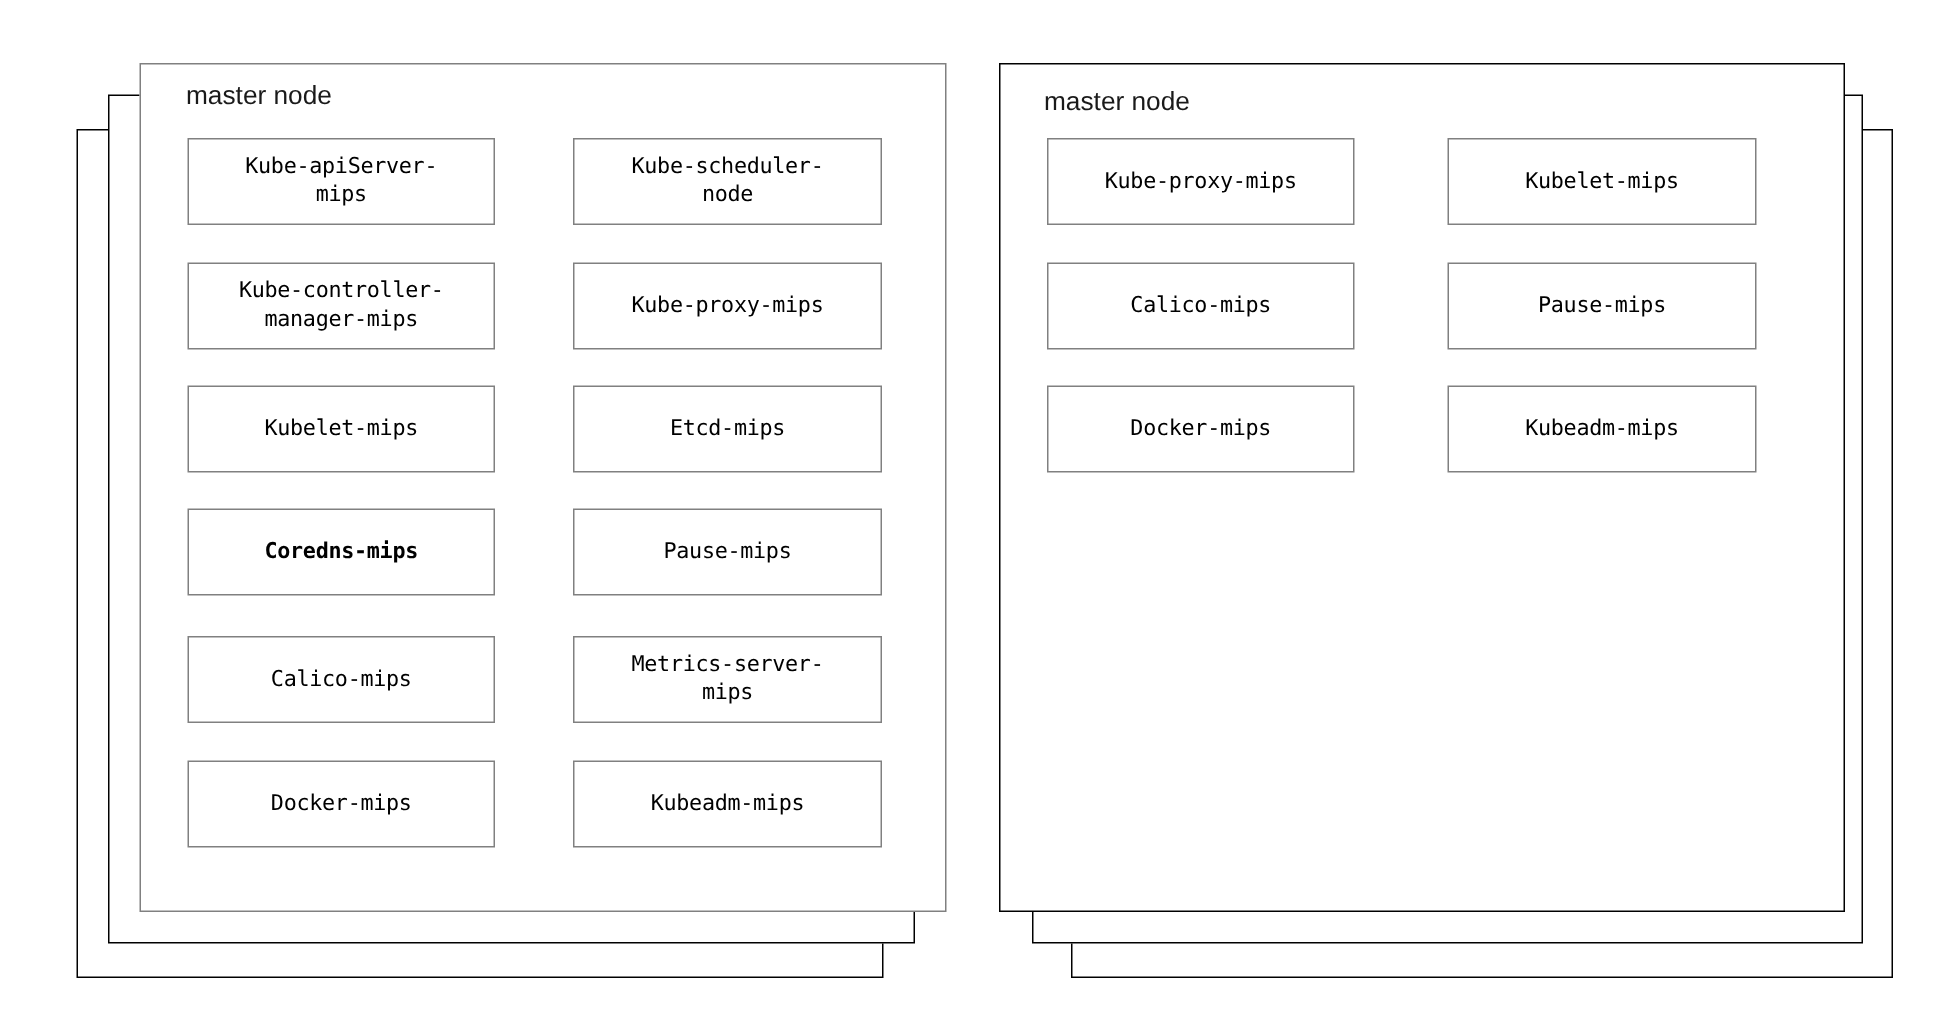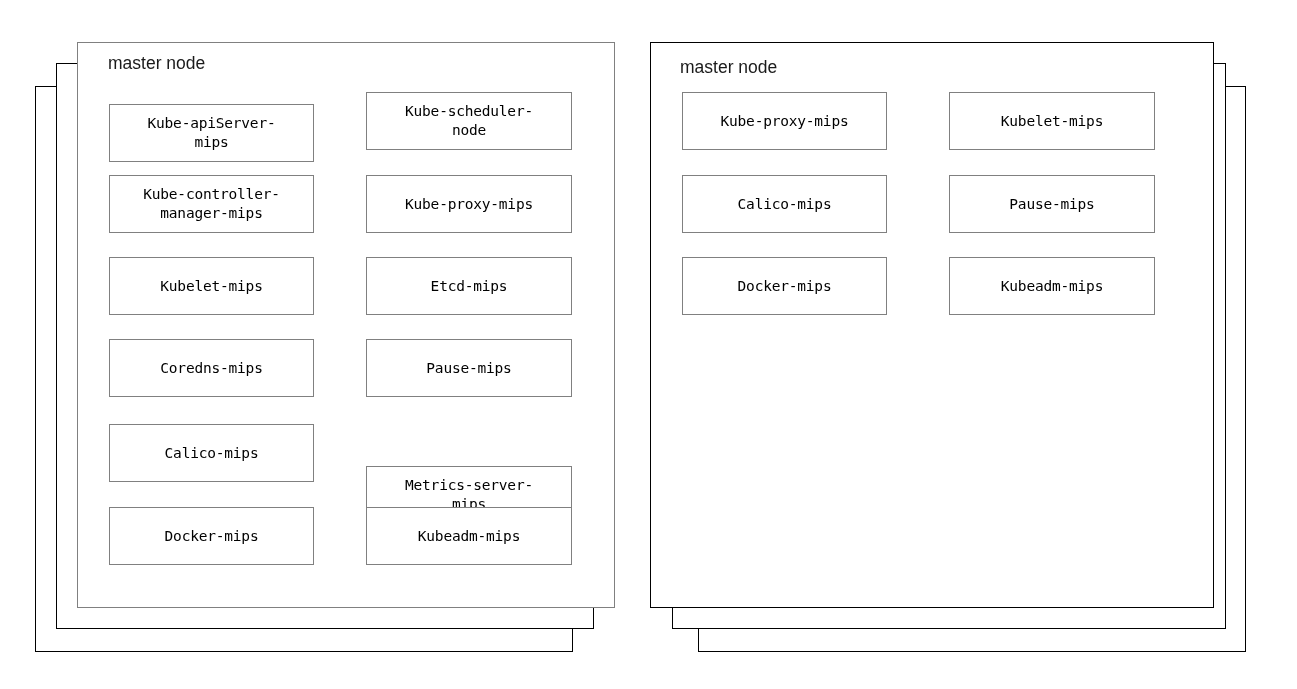--- a/index.html
+++ b/index.html
@@ -11,21 +11,21 @@
     width: 1297px;
     height: 689px;
     position: relative;
     overflow: hidden;
     font-family: "Liberation Sans", sans-serif;
     -webkit-font-smoothing: antialiased;
   }
 
   .canvas {
     position: absolute;
-    left: 0;
+    left: 16px;
     top: 0;
     width: 1057px;
     height: 689px;
   }
 
   
   .stack-frame {
     position: absolute;
     background: #ffffff;
     border: 1px solid #000000;
@@ -78,32 +78,32 @@
 </head>
 <body>
 
 <div class="canvas">
 
   <div id="group-master">
       <div class="stack-frame" style="left: 35px; top: 86px; width: 538px; height: 566px;"></div>
       <div class="stack-frame" style="left: 56px; top: 63px; width: 538px; height: 566px;"></div>
       <div class="node-panel master-panel" style="left: 77px; top: 42px; width: 538px; height: 566px;"></div>
       <div class="node-title" style="left: 108px; top: 53px;">master node</div>
-      <div class="component-box" style="left: 109px; top: 92px; width: 205px; height: 58px; margin-top: 12px;">
+      <div class="component-box" style="left: 109px; top: 92px; width: 205px; height: 58px;">
         <span class="component-label">Kube-apiServer-
 mips</span>
       </div>
       <div class="component-box" style="left: 109px; top: 175px; width: 205px; height: 58px;">
         <span class="component-label">Kube-controller-
 manager-mips</span>
       </div>
       <div class="component-box" style="left: 109px; top: 257px; width: 205px; height: 58px;">
         <span class="component-label">Kubelet-mips</span>
       </div>
-      <div class="component-box" style="left: 109px; top: 339px; width: 205px; height: 58px;">
+      <div class="component-box" style="left: 109px; top: 339px; width: 205px; height: 58px; font-weight: bold;">
         <span class="component-label">Coredns-mips</span>
       </div>
       <div class="component-box" style="left: 109px; top: 424px; width: 205px; height: 58px;">
         <span class="component-label">Calico-mips</span>
       </div>
       <div class="component-box" style="left: 109px; top: 507px; width: 205px; height: 58px;">
         <span class="component-label">Docker-mips</span>
       </div>
       <div class="component-box" style="left: 366px; top: 92px; width: 206px; height: 58px;">
         <span class="component-label">Kube-scheduler-
@@ -111,21 +111,21 @@
       </div>
       <div class="component-box" style="left: 366px; top: 175px; width: 206px; height: 58px;">
         <span class="component-label">Kube-proxy-mips</span>
       </div>
       <div class="component-box" style="left: 366px; top: 257px; width: 206px; height: 58px;">
         <span class="component-label">Etcd-mips</span>
       </div>
       <div class="component-box" style="left: 366px; top: 339px; width: 206px; height: 58px;">
         <span class="component-label">Pause-mips</span>
       </div>
-      <div class="component-box" style="left: 366px; top: 424px; width: 206px; height: 58px; margin-top: 42px;">
+      <div class="component-box" style="left: 366px; top: 424px; width: 206px; height: 58px;">
         <span class="component-label">Metrics-server-
 mips</span>
       </div>
       <div class="component-box" style="left: 366px; top: 507px; width: 206px; height: 58px;">
         <span class="component-label">Kubeadm-mips</span>
       </div>
     </div>
 
   <div id="group-worker">
       <div class="stack-frame" style="left: 698px; top: 86px; width: 548px; height: 566px;"></div>

